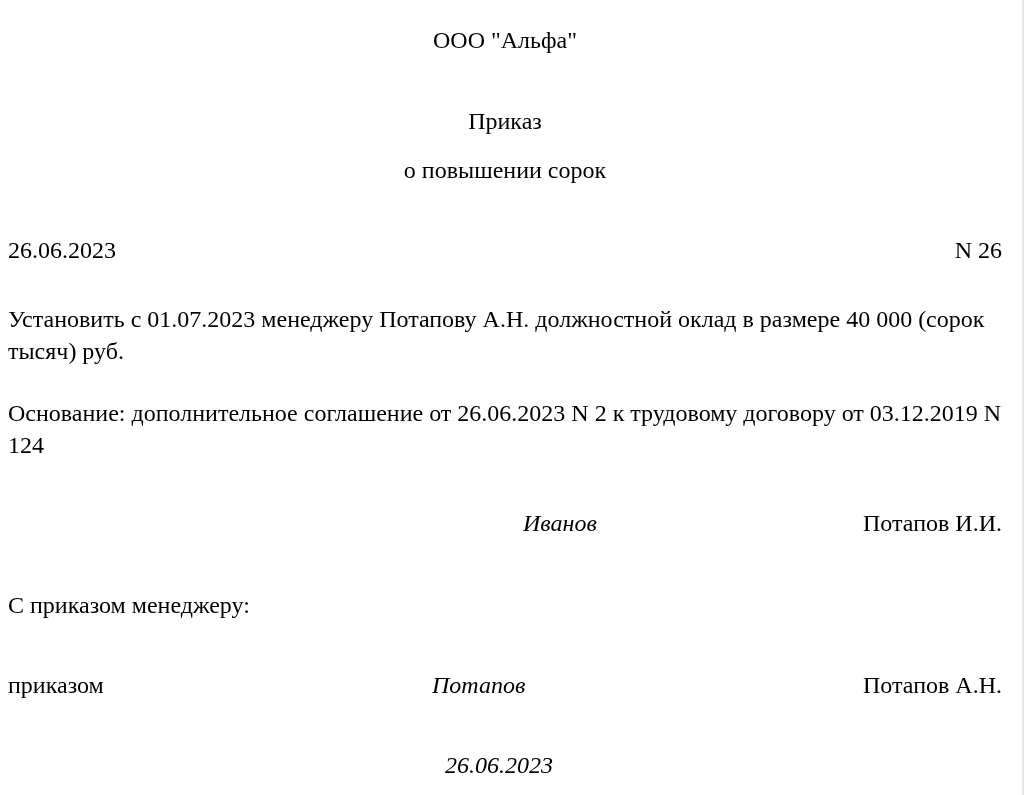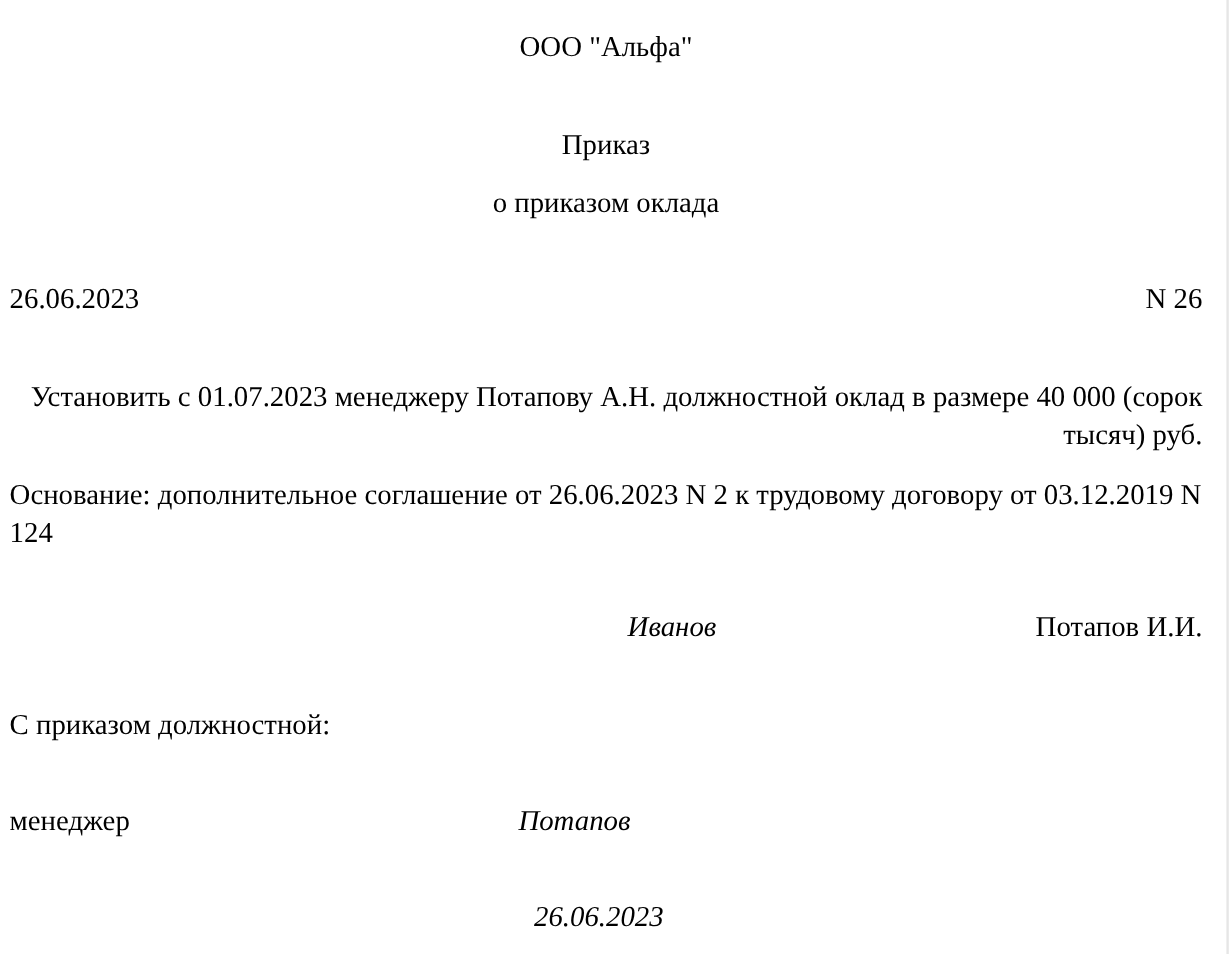--- a/index.html
+++ b/index.html
@@ -21,40 +21,41 @@
   .row .m { position: absolute; }
 </style>
 </head>
 <body>
 
 <div class="edge"></div>
 
 <div class="doc">
   <div class="abs center" style="top:25px;">ООО "Альфа"</div>
   <div class="abs center bold" style="top:106px;">Приказ</div>
-  <div class="abs center bold" style="top:155px;">о приказом оклада</div>
+  <div class="abs center bold" style="top:155px;">о повышении сорок</div>
 
   <div class="row" style="top:235px;">
     <span class="l">26.06.2023</span>
     <span class="r">N 26</span>
   </div>
 
-  <div class="para" style="top:315px;text-align:right;">Установить с 01.07.2023 менеджеру Потапову А.Н. должностной оклад в размере 40 000 (сорок тысяч) руб.</div>
+  <div class="para" style="top:303px;">Установить с 01.07.2023 менеджеру Потапову А.Н. должностной оклад в размере 40 000 (сорок тысяч) руб.</div>
   <div class="para" style="top:397px;font-family:Liberation Serif, serif;">Основание: дополнительное соглашение от 26.06.2023 N 2 к трудовому договору от 03.12.2019 N 124</div>
 
   <div class="row" style="top:508px;">
     <span class="m ital" style="left:515px;">Иванов</span>
     <span class="r">Потапов И.И.</span>
   </div>
 
   <div class="row" style="top:590px;">
-    <span class="l">С приказом должностной:</span>
+    <span class="l">С приказом менеджеру:</span>
   </div>
 
   <div class="row" style="top:670px;">
-    <span class="l">менеджер</span>
+    <span class="l">приказом</span>
     <span class="m ital" style="left:424px;">Потапов</span>
+    <span class="r">Потапов А.Н.</span>
   </div>
 
   <div class="row" style="top:750px;">
     <span class="m ital" style="left:437px;">26.06.2023</span>
   </div>
 </div>
 
 </body></html>

